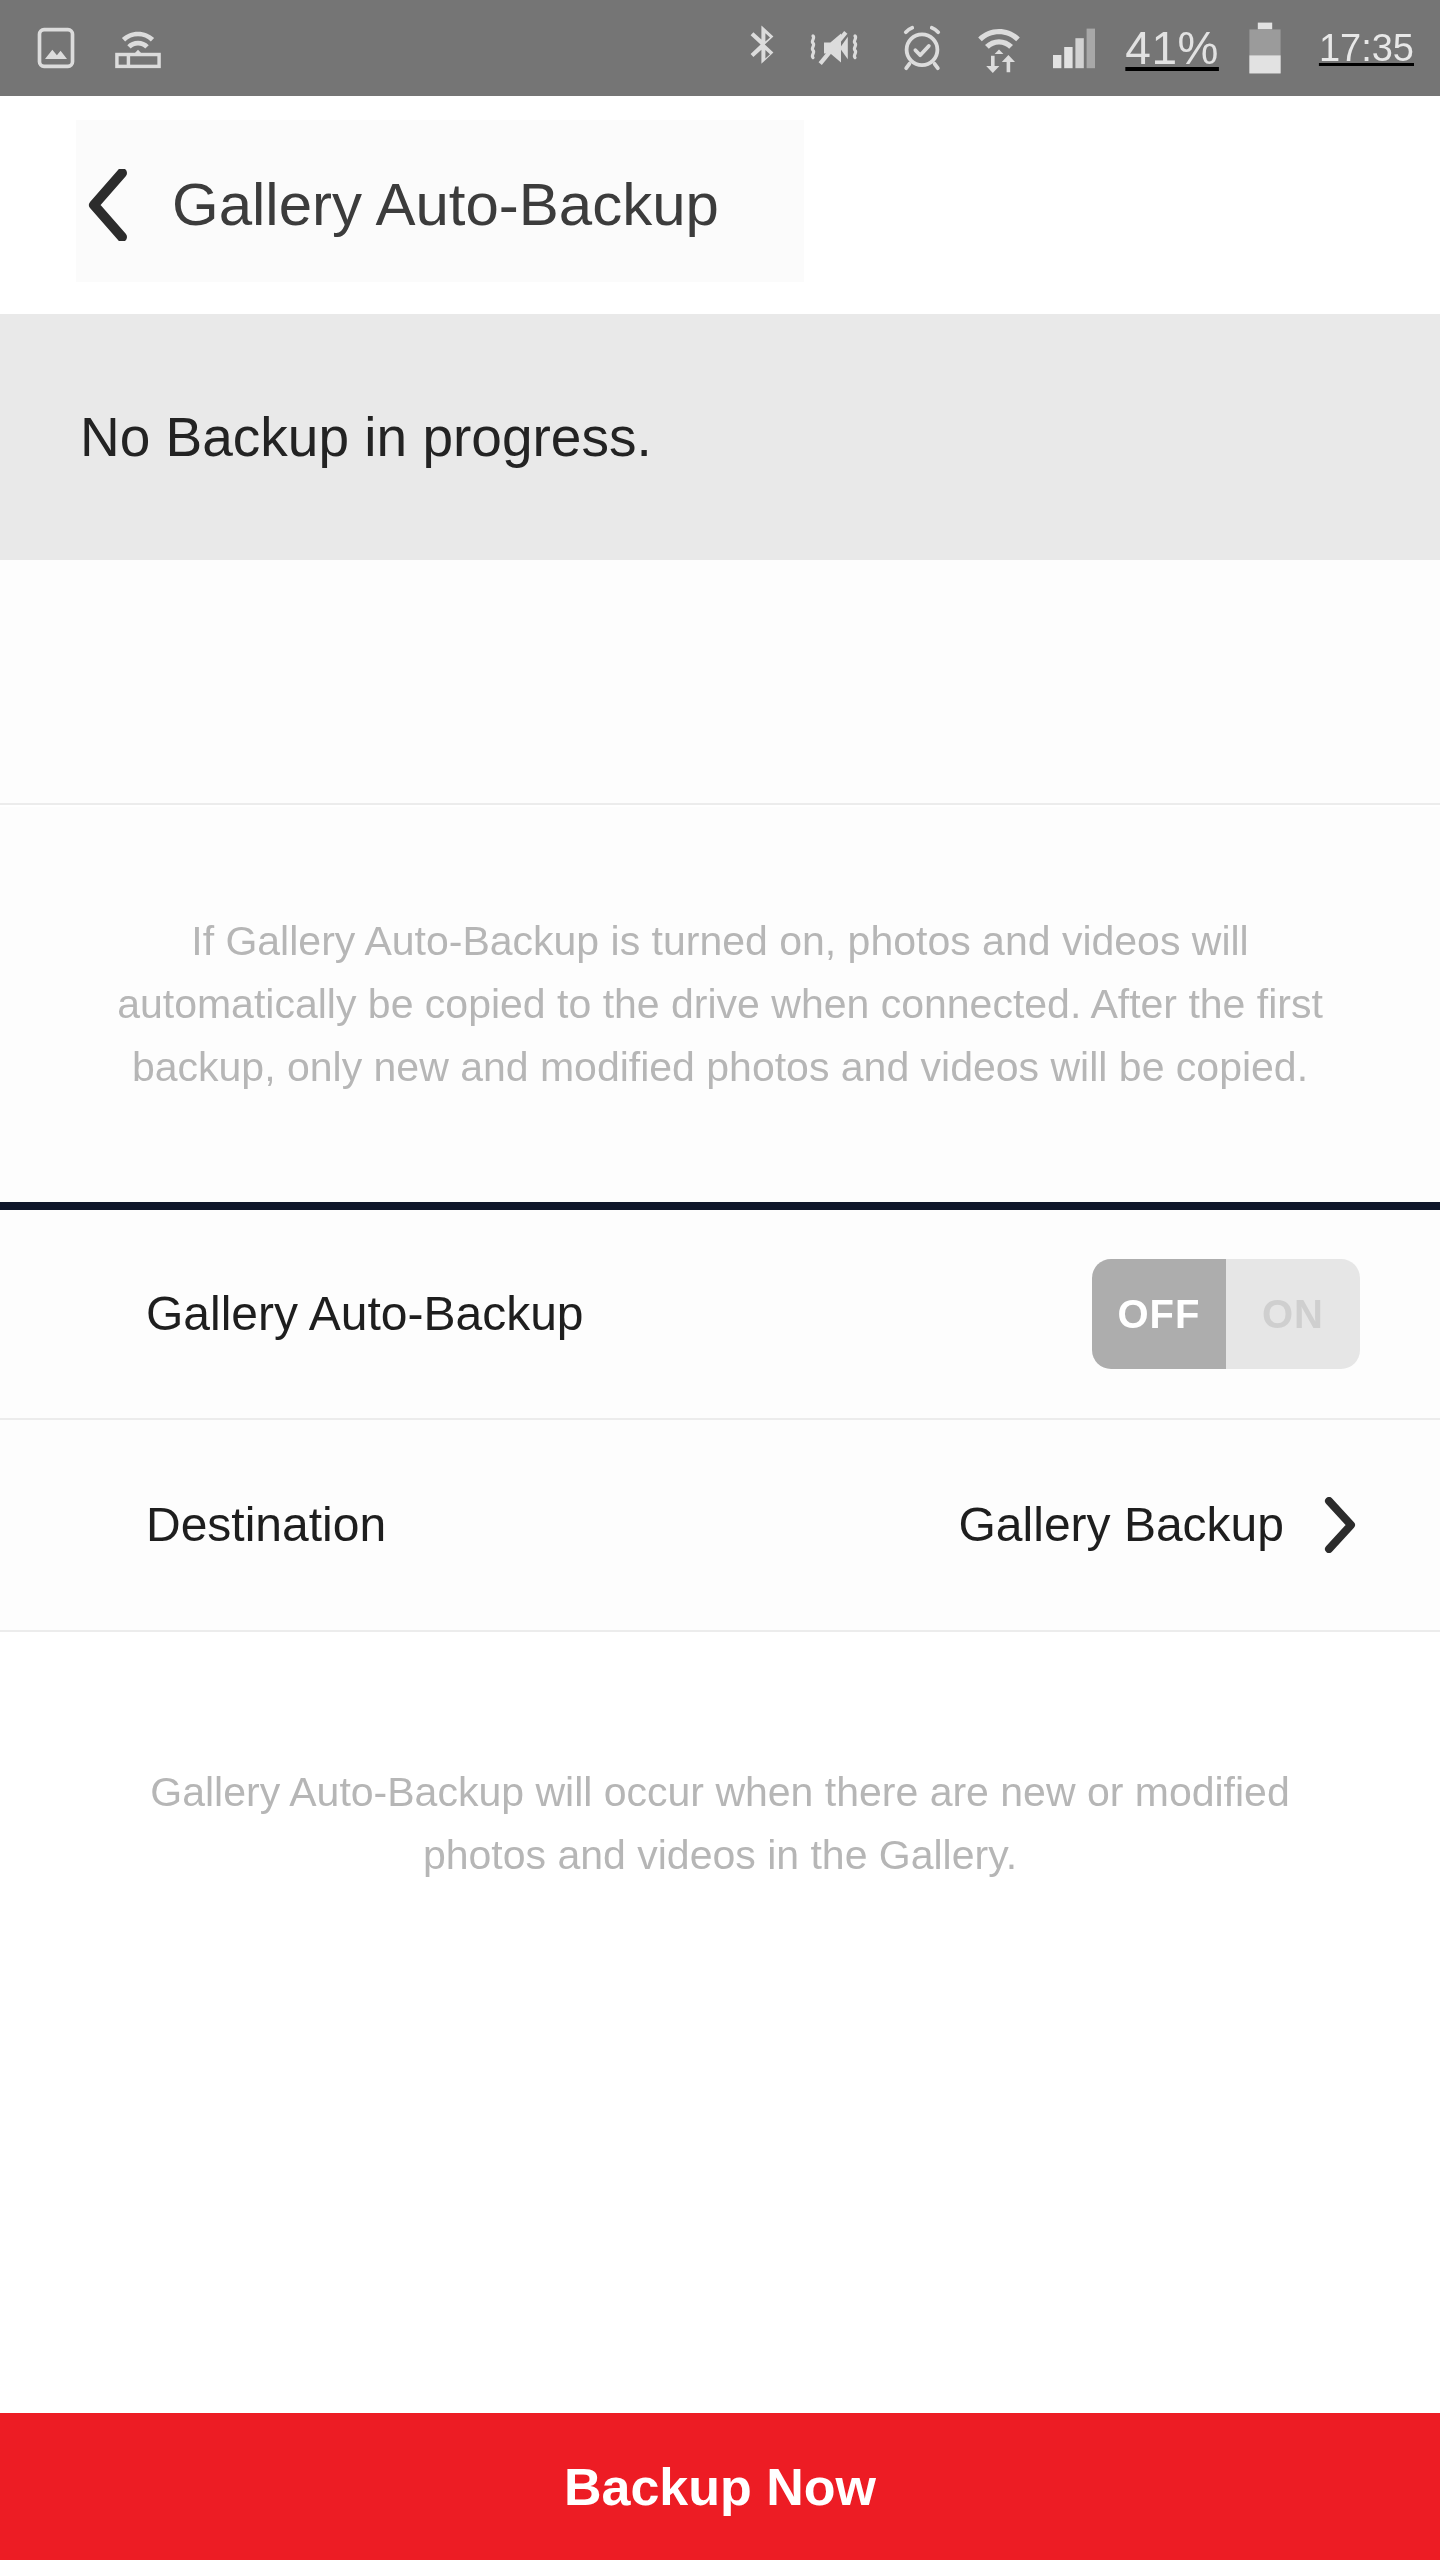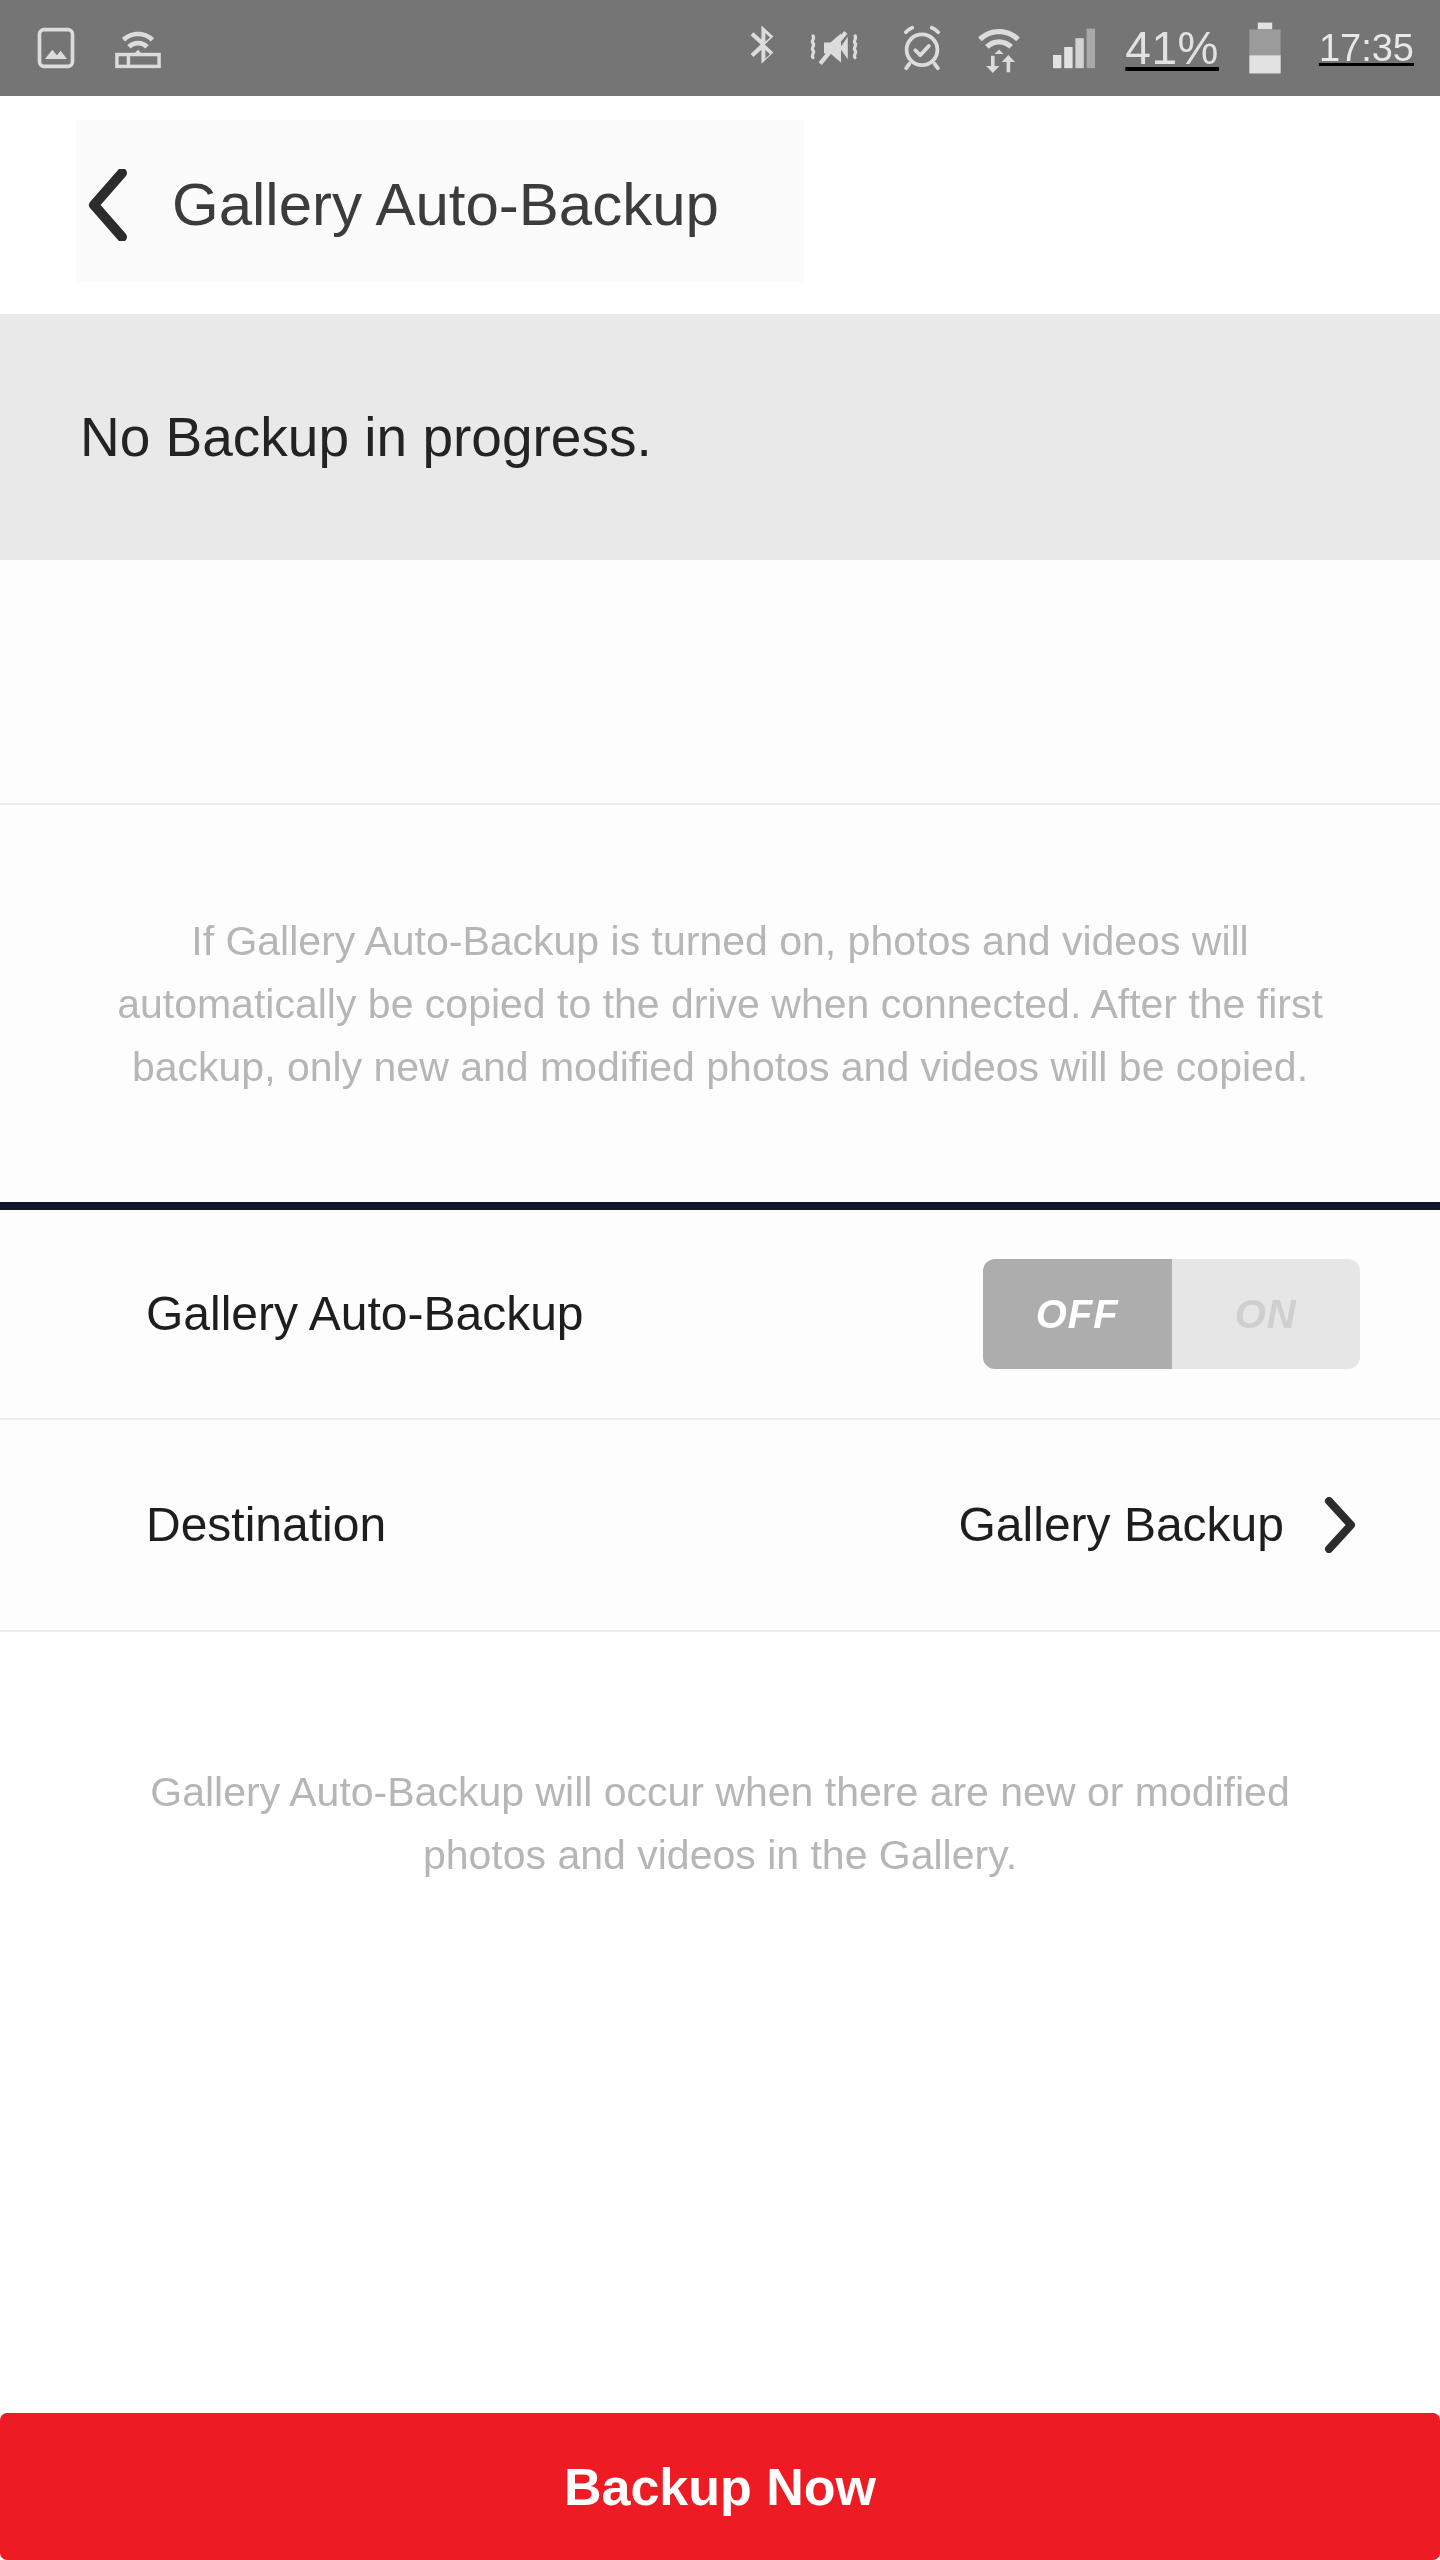--- a/index.html
+++ b/index.html
@@ -172,27 +172,26 @@
     font-size: 48px;
     color: #1e1e1e;
     line-height: 1;
     white-space: nowrap;
   }
   .row-spacer { flex: 1 1 auto; }
 
   
   .toggle {
     display: flex;
-    width: 377px;
+    width: 268px;
     height: 110px;
-    border-radius: 12px;
+    border-radius: 19px;
     overflow: hidden;
     flex: 0 0 auto;
     cursor: pointer;
-    font-style: italic;
   }
   .toggle-half {
     flex: 1 1 50%;
     display: flex;
     align-items: center;
     justify-content: center;
     font-size: 40px;
     font-weight: 700;
     letter-spacing: 1px;
   }
@@ -257,21 +256,20 @@
     position: absolute;
     left: 0;
     top: 2413px;
     width: 1440px;
     height: 147px;
     background: #ed1c24;
     display: flex;
     align-items: center;
     justify-content: center;
     cursor: pointer;
-    border-radius: 7px;
   }
   .bottom-button-label {
     color: #ffffff;
     font-size: 52px;
     font-weight: 700;
     line-height: 1;
     white-space: nowrap;
   }
 </style>
 </head>

